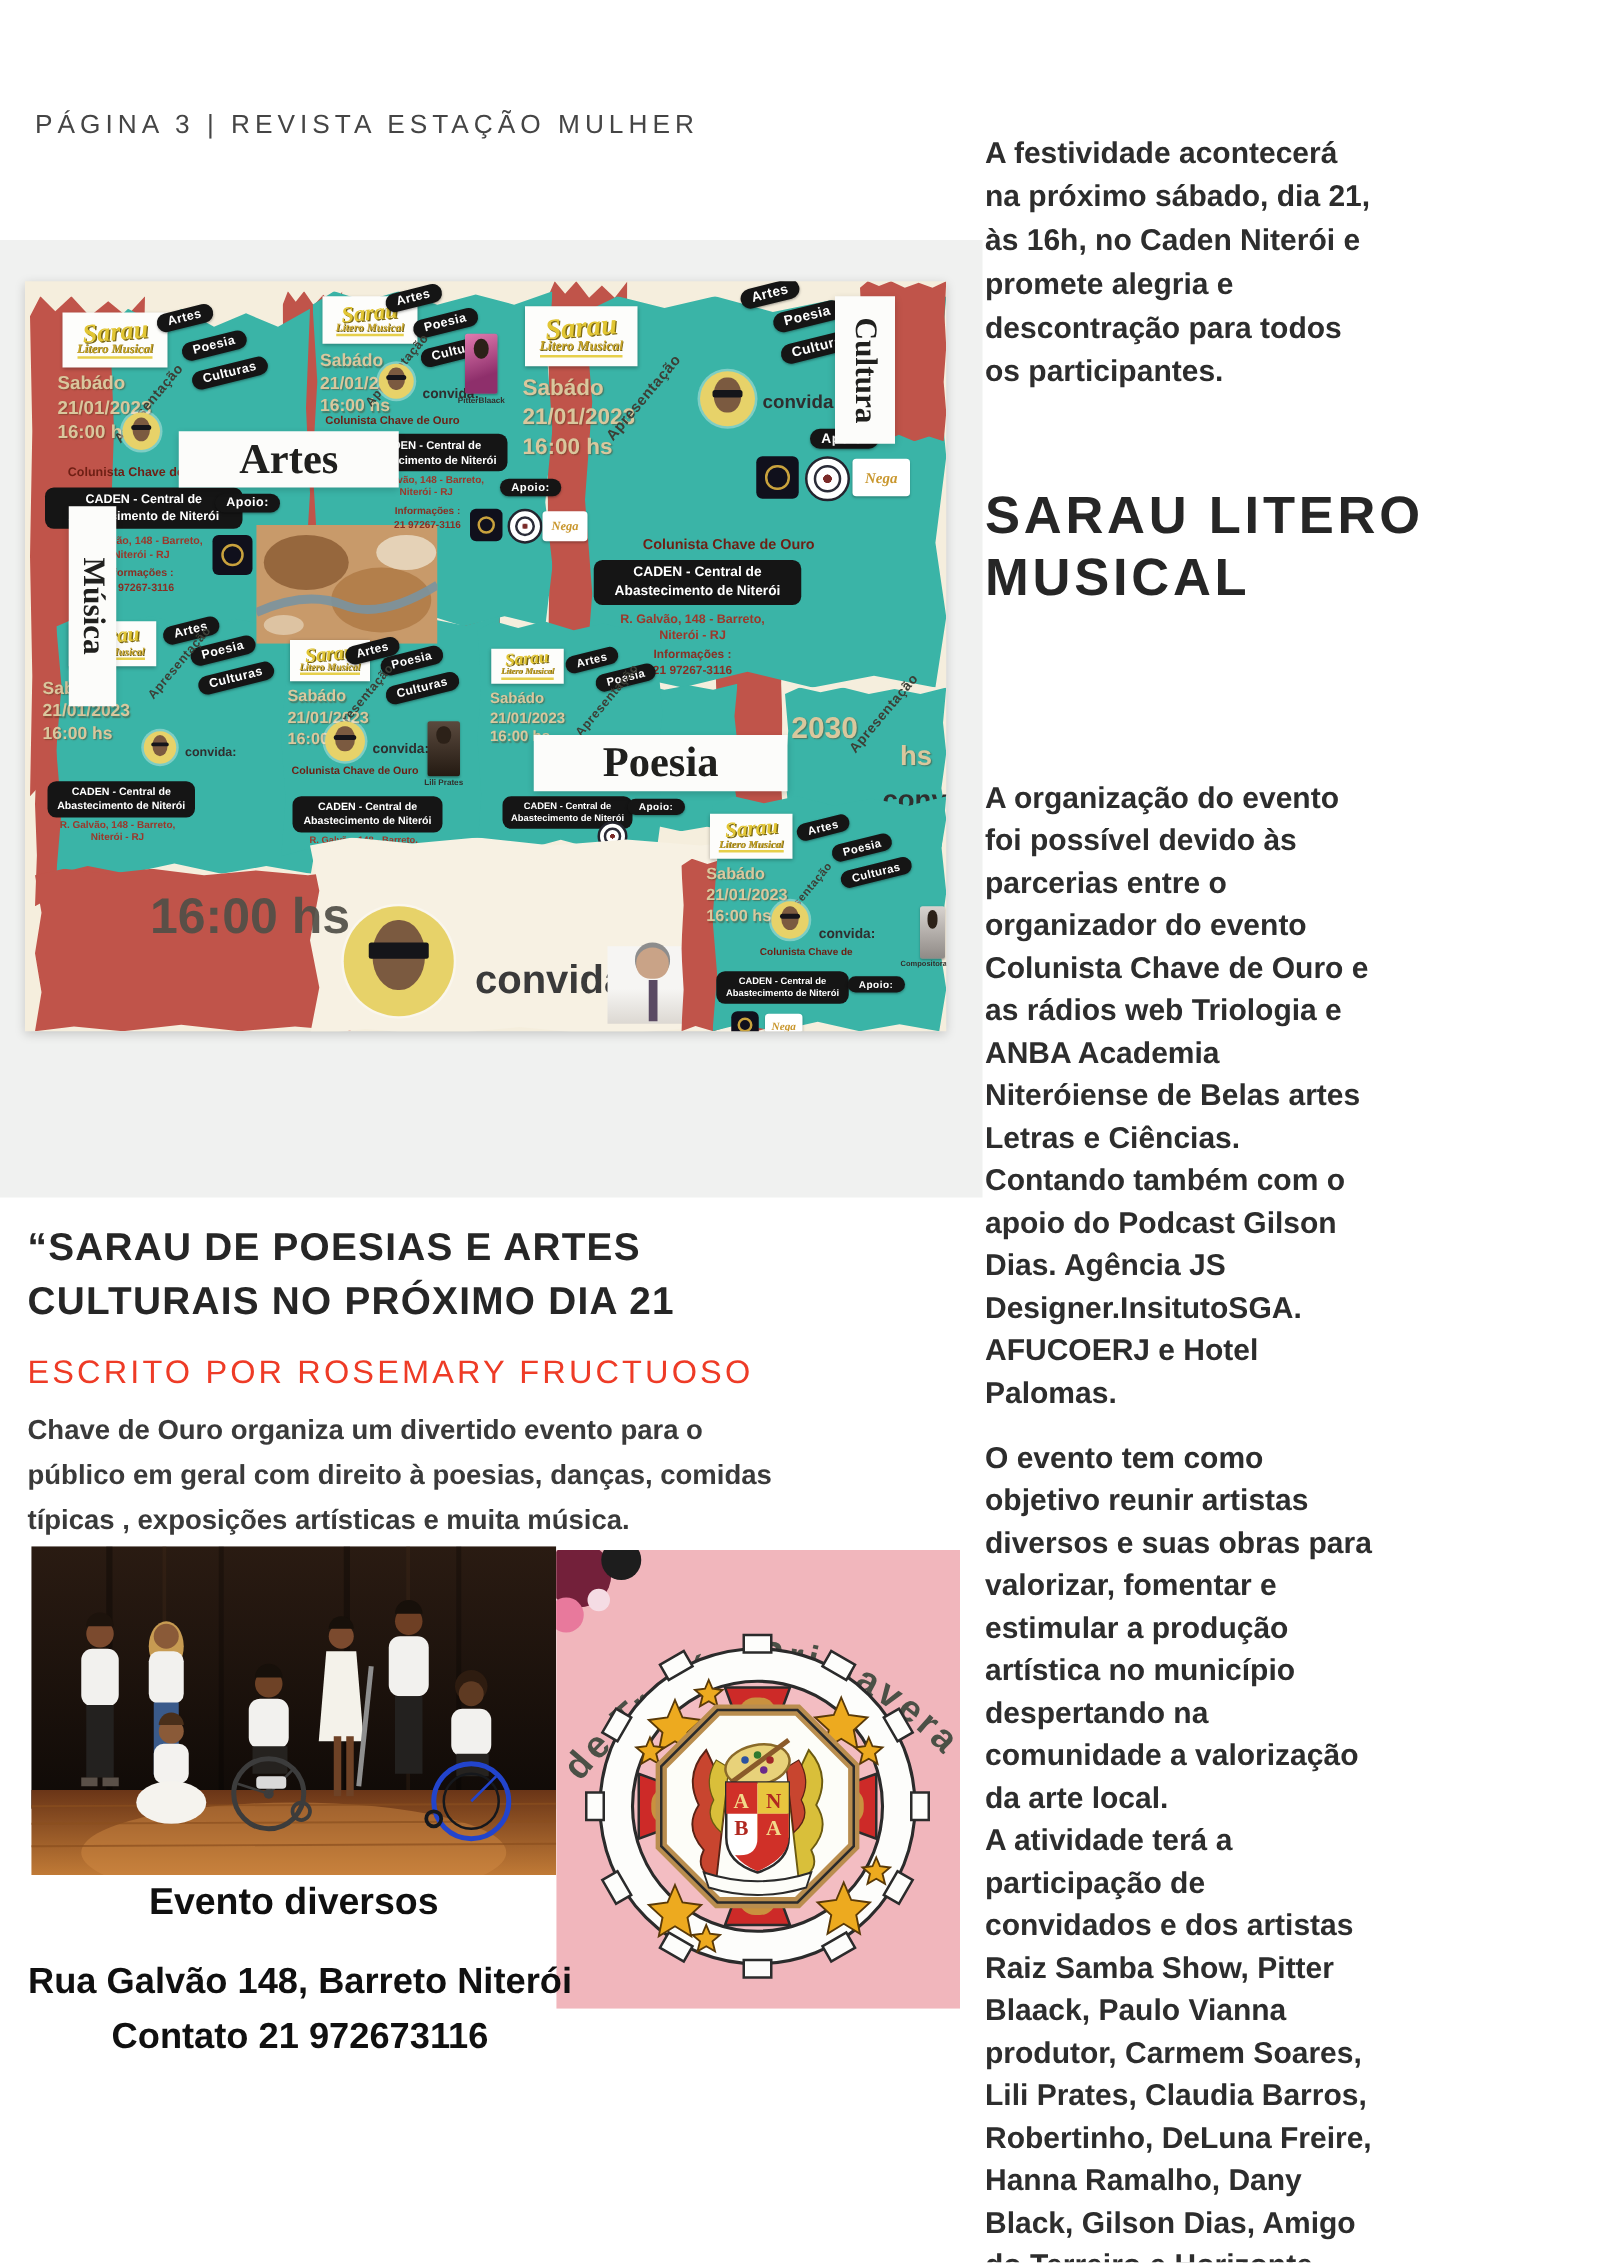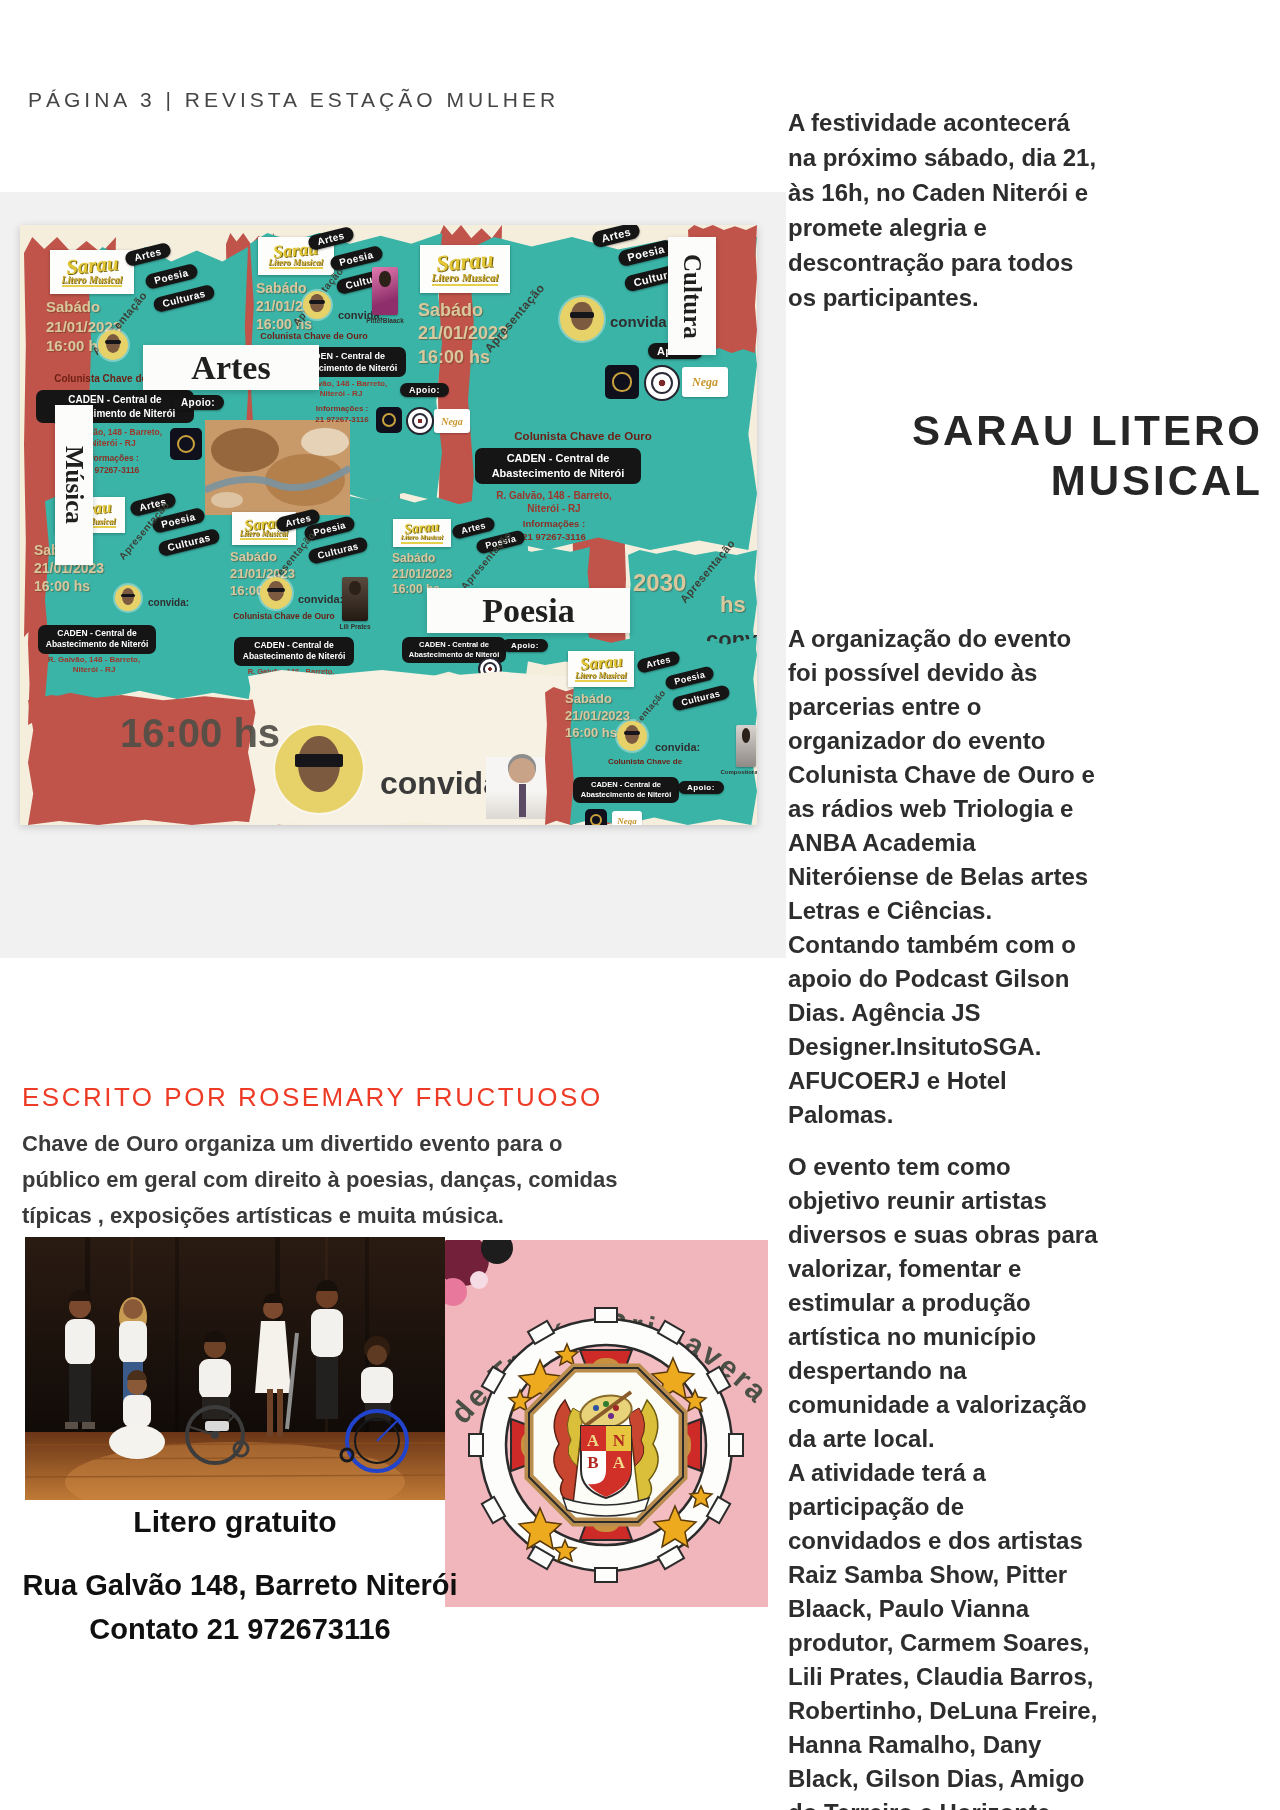--- a/index.html
+++ b/index.html
@@ -275,20 +275,22 @@
       <div class="abs guest-cap" style="left:698px;top:544px;width:42px;font-size:6px;">Compositora</div>
       <div class="abs colu" style="left:580px;top:532px;width:90px;font-size:8px;overflow:hidden;height:10px;">Colunista Chave de Ouro</div>
       <div class="abs venue-pill pre" style="left:553px;top:552px;width:98px;font-size:7.5px;">CADEN - Central de
 Abastecimento de Niterói</div>
       <div class="abs pill" style="left:658px;top:556px;font-size:8px;transform:rotate(0deg);">Apoio:</div>
       <div class="abs chip-dark" style="left:565px;top:584px;width:22px;height:22px;"></div>
       <div class="abs chip-nega" style="left:592px;top:586px;width:30px;height:20px;font-size:9px;">Nega</div>
     </div>
   </div>
 
+  <div class="abs headline pre">“SARAU DE POESIAS E ARTES
+CULTURAIS NO PRÓXIMO DIA 21</div>
   <div class="abs lead pre">Chave de Ouro organiza um divertido evento para o
 público em geral com direito à poesias, danças, comidas
 típicas , exposições artísticas e muita música.</div>
   <div class="abs byline">ESCRITO POR ROSEMARY FRUCTUOSO</div>
 
   <svg class="abs" style="left:25px;top:1237px;" width="420" height="263" viewBox="0 0 420 263">
     <defs>
       <linearGradient id="curt" x1="0" y1="0" x2="0" y2="1">
         <stop offset="0" stop-color="#2a1b12"></stop>
           <stop offset="1" stop-color="#0f0a07"></stop>
@@ -446,31 +448,31 @@
         <path d="M161 211 h25 v19 q0 16 -25 27 q-12 -5 -18 -13 q18 2 18 -14 z" fill="#d03028"></path>
         <text x="148" y="206" font-family="Liberation Serif,serif" font-size="17" font-weight="bold" fill="#f2d98a" text-anchor="middle">A</text>
         <text x="174" y="206" font-family="Liberation Serif,serif" font-size="17" font-weight="bold" fill="#b02820" text-anchor="middle">N</text>
         <text x="148" y="228" font-family="Liberation Serif,serif" font-size="17" font-weight="bold" fill="#b02820" text-anchor="middle">B</text>
         <text x="174" y="228" font-family="Liberation Serif,serif" font-size="17" font-weight="bold" fill="#f2d98a" text-anchor="middle">A</text>
       </g>
       <path d="M118 258 q43 14 86 0 l-4 12 q-39 12 -78 0 z" fill="#fdfdf8" stroke="#2b2b2b" stroke-width="1.5"></path>
     </g>
   </svg>
 
-  <div class="abs photo-caption">Litero gratuito</div>
+  <div class="abs photo-caption">Evento diversos</div>
   <div class="abs addr-block pre">Rua Galvão 148, Barreto Niterói
 Contato 21 972673116</div>
 
   <div class="abs rc rc-p pre" style="top:105px;line-height:35px;">A festividade acontecerá
 na próximo sábado, dia 21,
 às 16h, no Caden Niterói e
 promete alegria e
 descontração para todos
 os participantes.</div>
-  <div class="abs rc rc-h pre" style="top:406px;text-align:right;">SARAU LITERO
+  <div class="abs rc rc-h pre" style="top:387px;">SARAU LITERO
 MUSICAL</div>
   <div class="abs rc rc-p pre" style="top:622px;line-height:34px;">A organização do evento
 foi possível devido às
 parcerias entre o
 organizador do evento
 Colunista Chave de Ouro e
 as rádios web Triologia e
 ANBA Academia
 Niteróiense de Belas artes
 Letras e Ciências.

